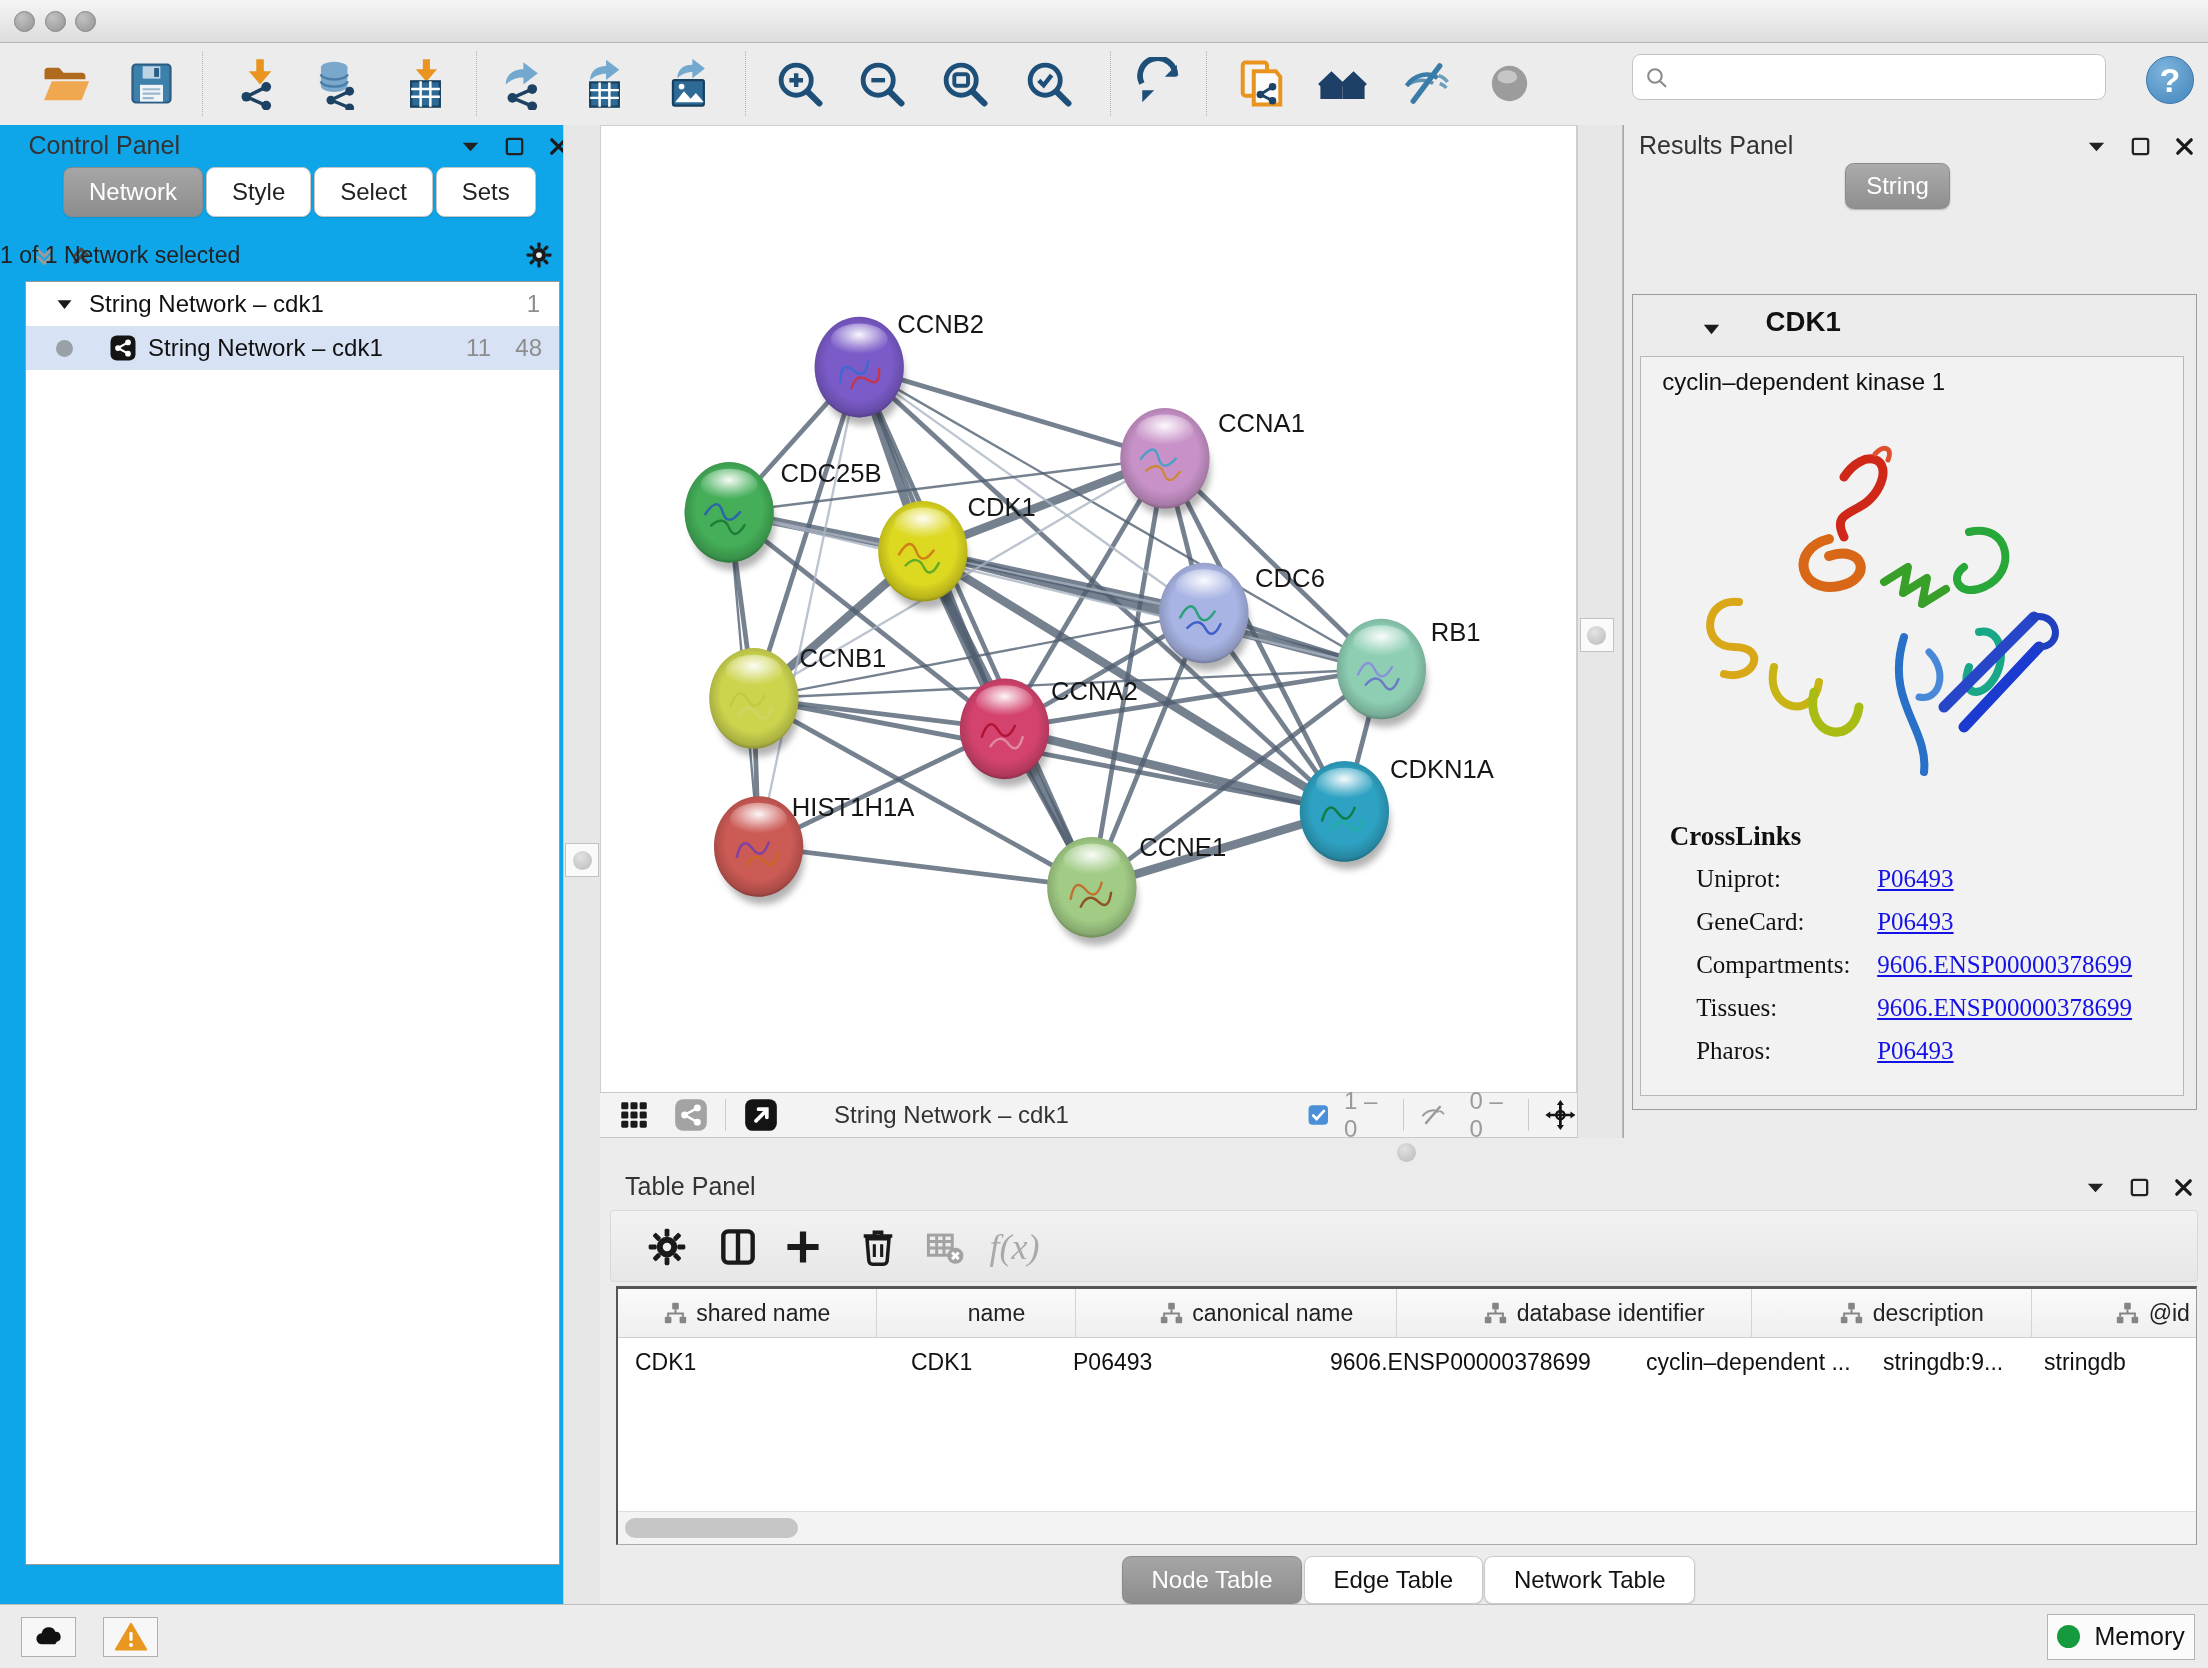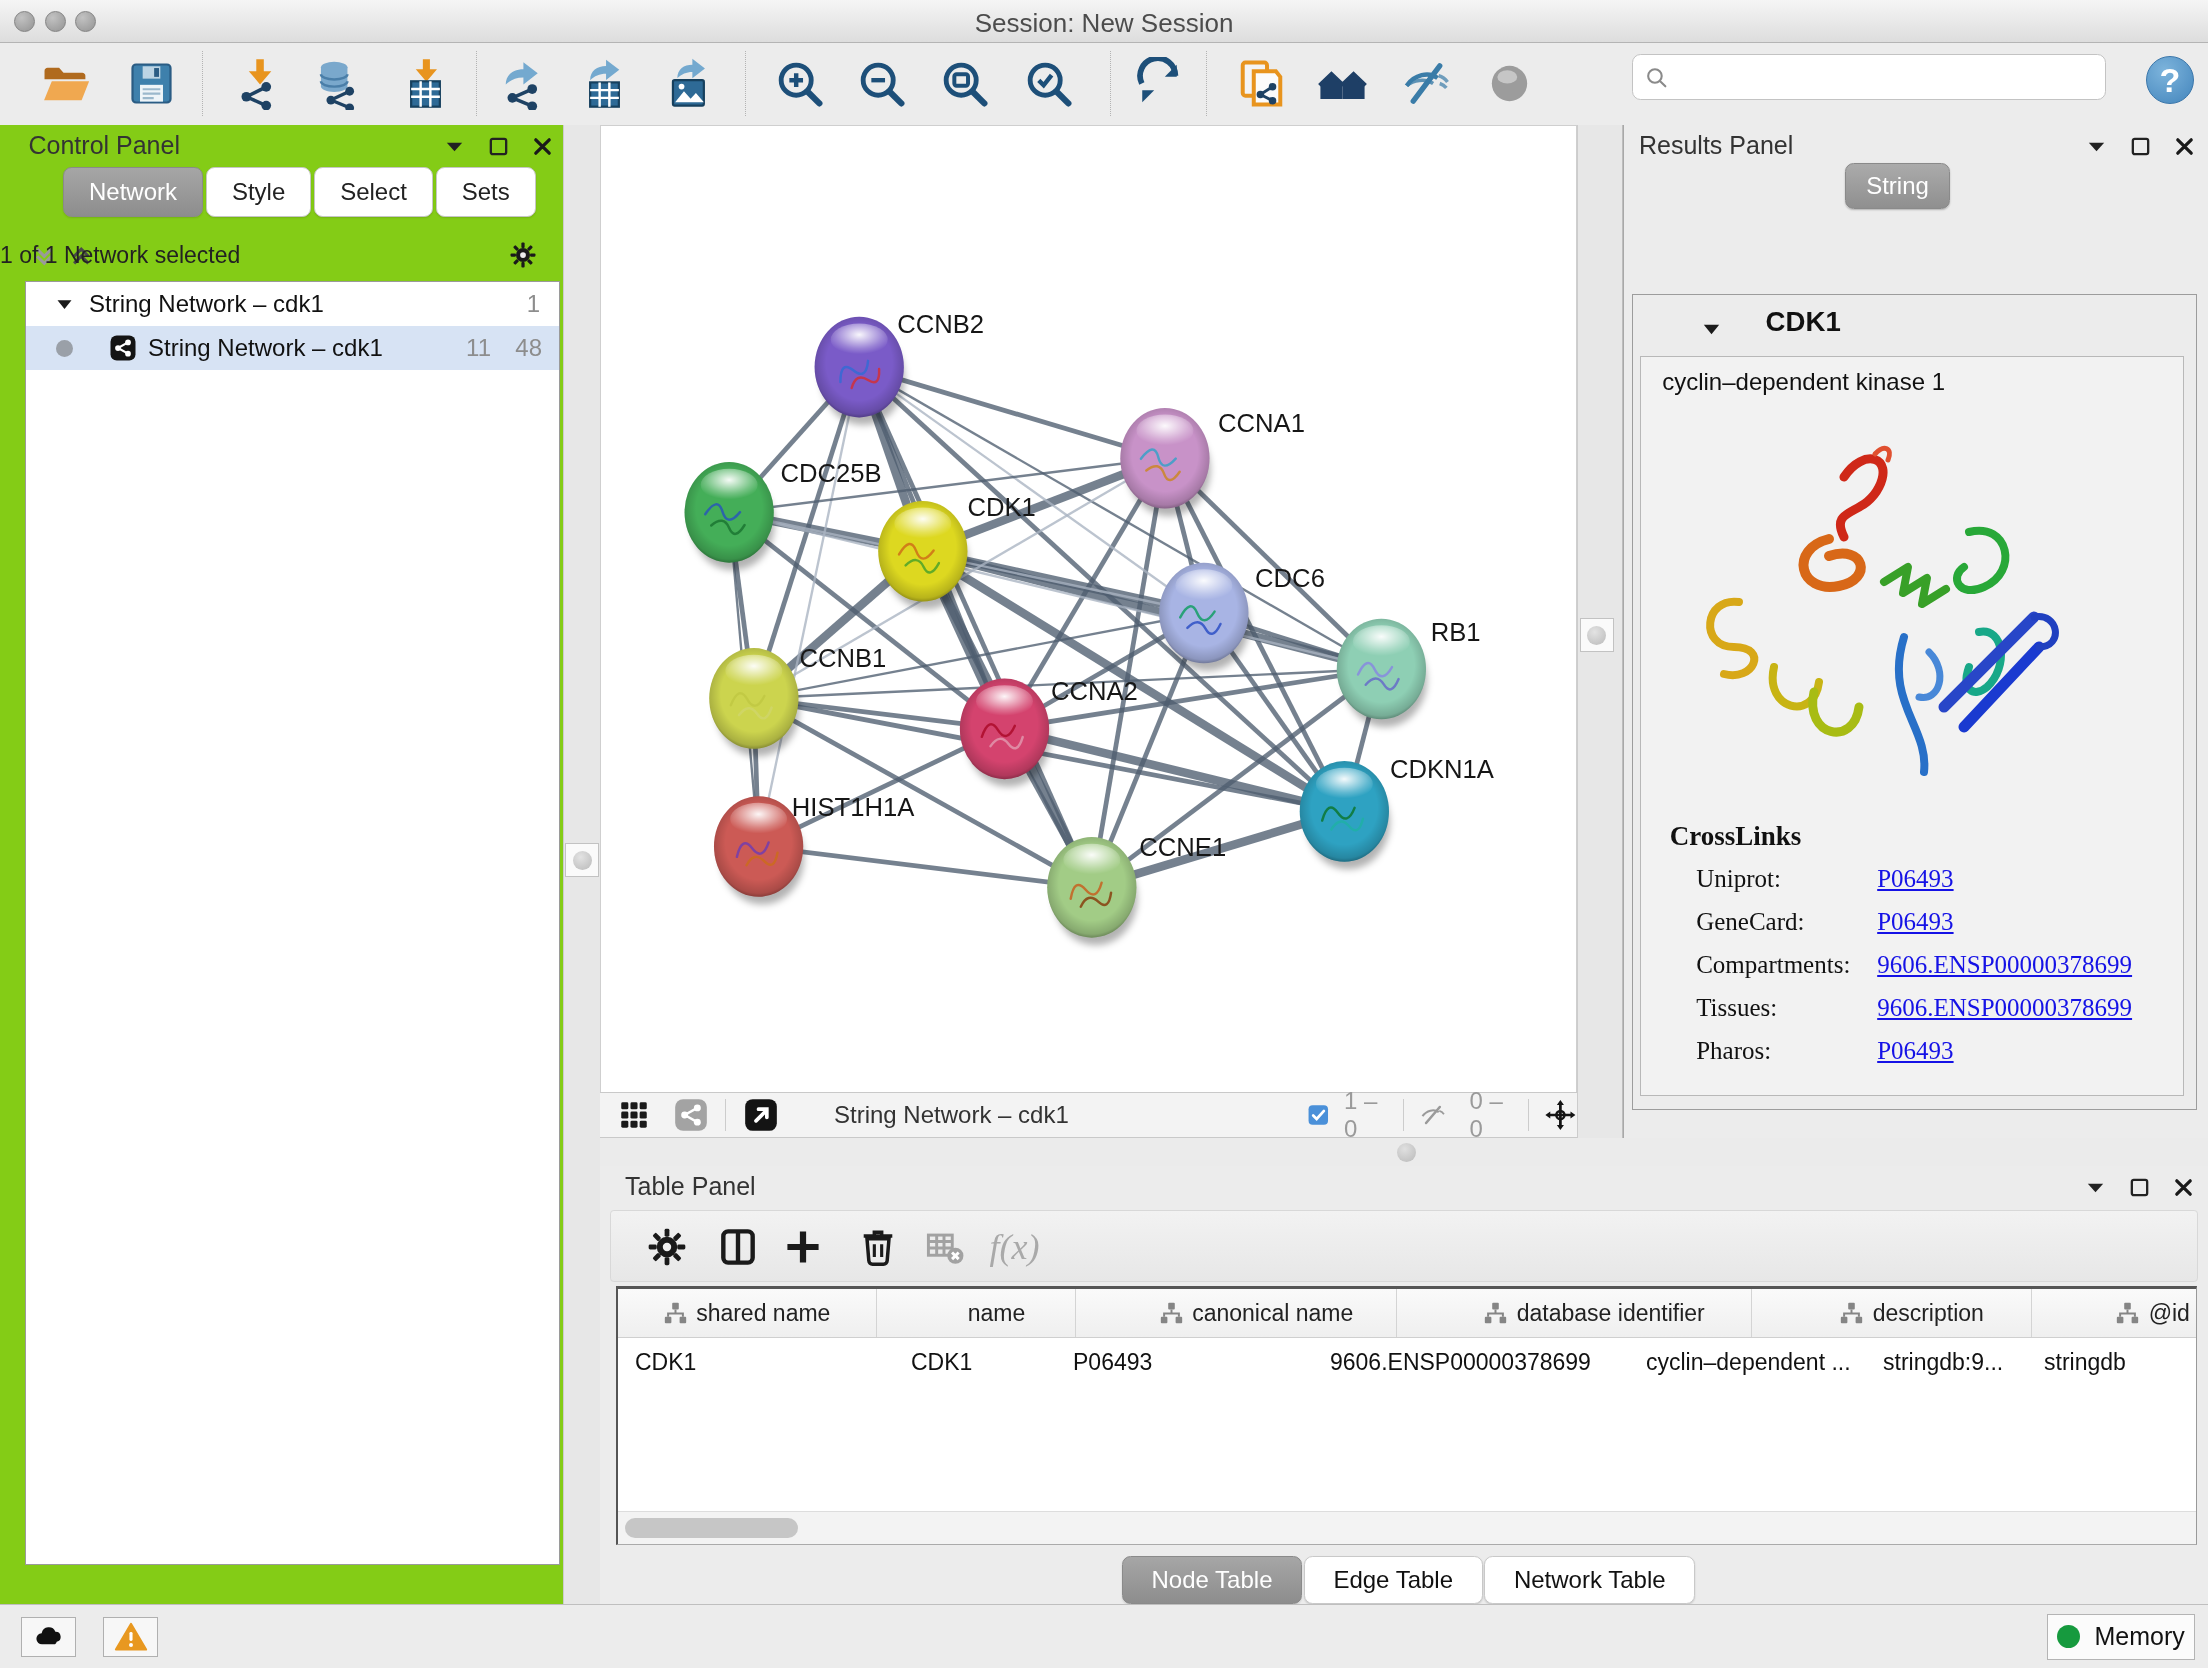--- a/index.html
+++ b/index.html
@@ -23,21 +23,21 @@
     border:1px solid #c3c3c3;border-radius:8.6px;display:flex;align-items:center;padding-left:11.4px;box-sizing:border-box;}
   .searchbox input{border:none;outline:none;font-size:23px;width:399px;background:transparent;}
   .helpbtn{position:absolute;left:2146px;top:13.3px;width:48px;height:48px;border-radius:50%;
     background:radial-gradient(circle at 38% 30%,#7db4dc,#4385bc);color:#fff;font-size:34px;font-weight:bold;
     display:flex;align-items:center;justify-content:center;border:1px solid #3a76aa;box-sizing:border-box;}
   
   .phdr-title{font-size:25px;color:#333;}
   .phicons{display:flex;gap:21px;align-items:center;}
   .phicons svg{width:23px;height:23px;}
   
-  .cp{position:absolute;left:0;top:125px;width:563px;height:1479px;background:#84cc16;}
+  .cp{position:absolute;left:0;top:125px;width:563px;height:1479px;background:#0ea5e9;padding-left:16px;}
   .cp-hdr{position:absolute;left:28.5px;top:5.7px;}
   .cp-icons{position:absolute;right:9.5px;top:9.5px;}
   .segrow{position:absolute;left:63px;top:42px;display:flex;}
   .seg{height:48px;padding:0 25px;display:flex;align-items:center;justify-content:center;
     font-size:24px;background:#fff;border:1px solid #c6c6c6;border-radius:8.6px;margin-right:2.9px;color:#222;
     box-shadow:0 1px 1.9px rgba(0,0,0,.12);}
   .seg.sel{background:linear-gradient(#a6a6a6,#8d8d8d);color:#fff;border-color:#8a8a8a;}
   .cp-statusrow{position:absolute;left:0;top:107px;width:100%;height:46px;display:flex;align-items:center;}
   .cp-status{position:absolute;left:0;width:100%;text-align:left;font-size:23px;color:#222;}
   .chev{position:absolute;top:9.5px;}
@@ -119,21 +119,20 @@
     display:flex;align-items:center;justify-content:center;gap:15px;font-size:25px;color:#111;box-sizing:border-box;}
   .memdot{width:23px;height:23px;border-radius:50%;background:#169a3e;}
 </style>
 </head>
 <body>
 
 <div class="titlebar">
   <div class="tl" style="left:14.3px"></div>
   <div class="tl" style="left:45px"></div>
   <div class="tl" style="left:75px"></div>
-  <div class="title-text">Session: New Session</div>
 </div>
 
 <div class="toolbar">
   <div class="tb" style="left:38px">
     <svg viewBox="0 0 24 24">
         <path d="M2.5 6.3c0-.8.6-1.4 1.4-1.4h5.2l2 2.2h8.5c.8 0 1.4.6 1.4 1.4v1.6H2.5z" fill="#b06a1e"></path>
         <path d="M2.3 19.6h17l3.4-8.6H5.8z" fill="#f0a850"></path>
       </svg>
   </div>
   <div class="tb" style="left:124px">

